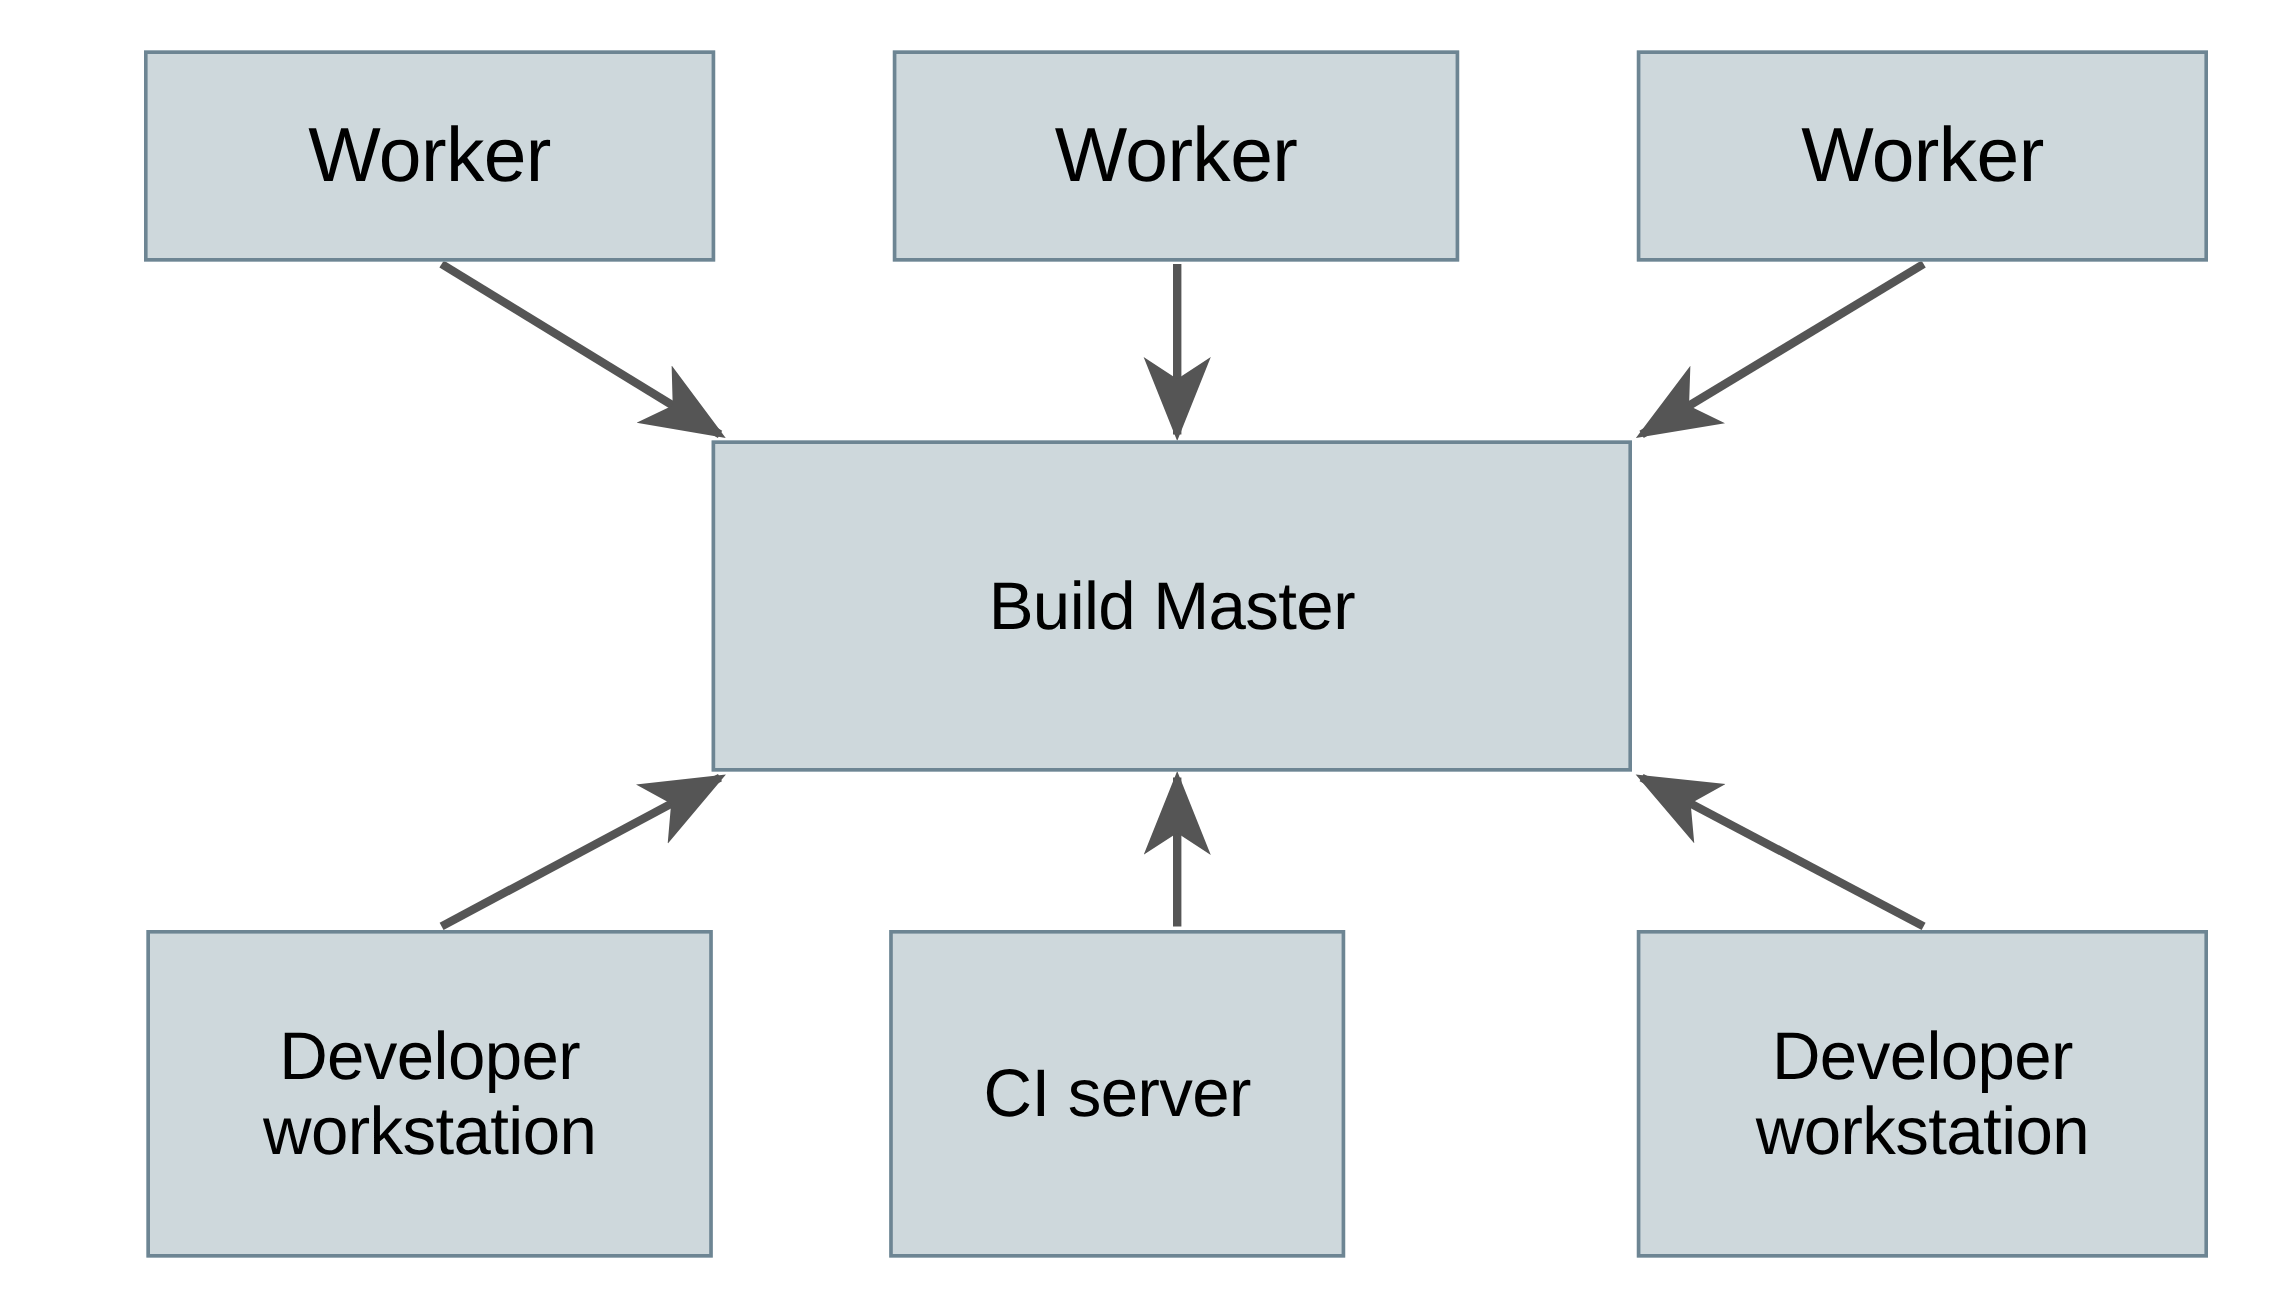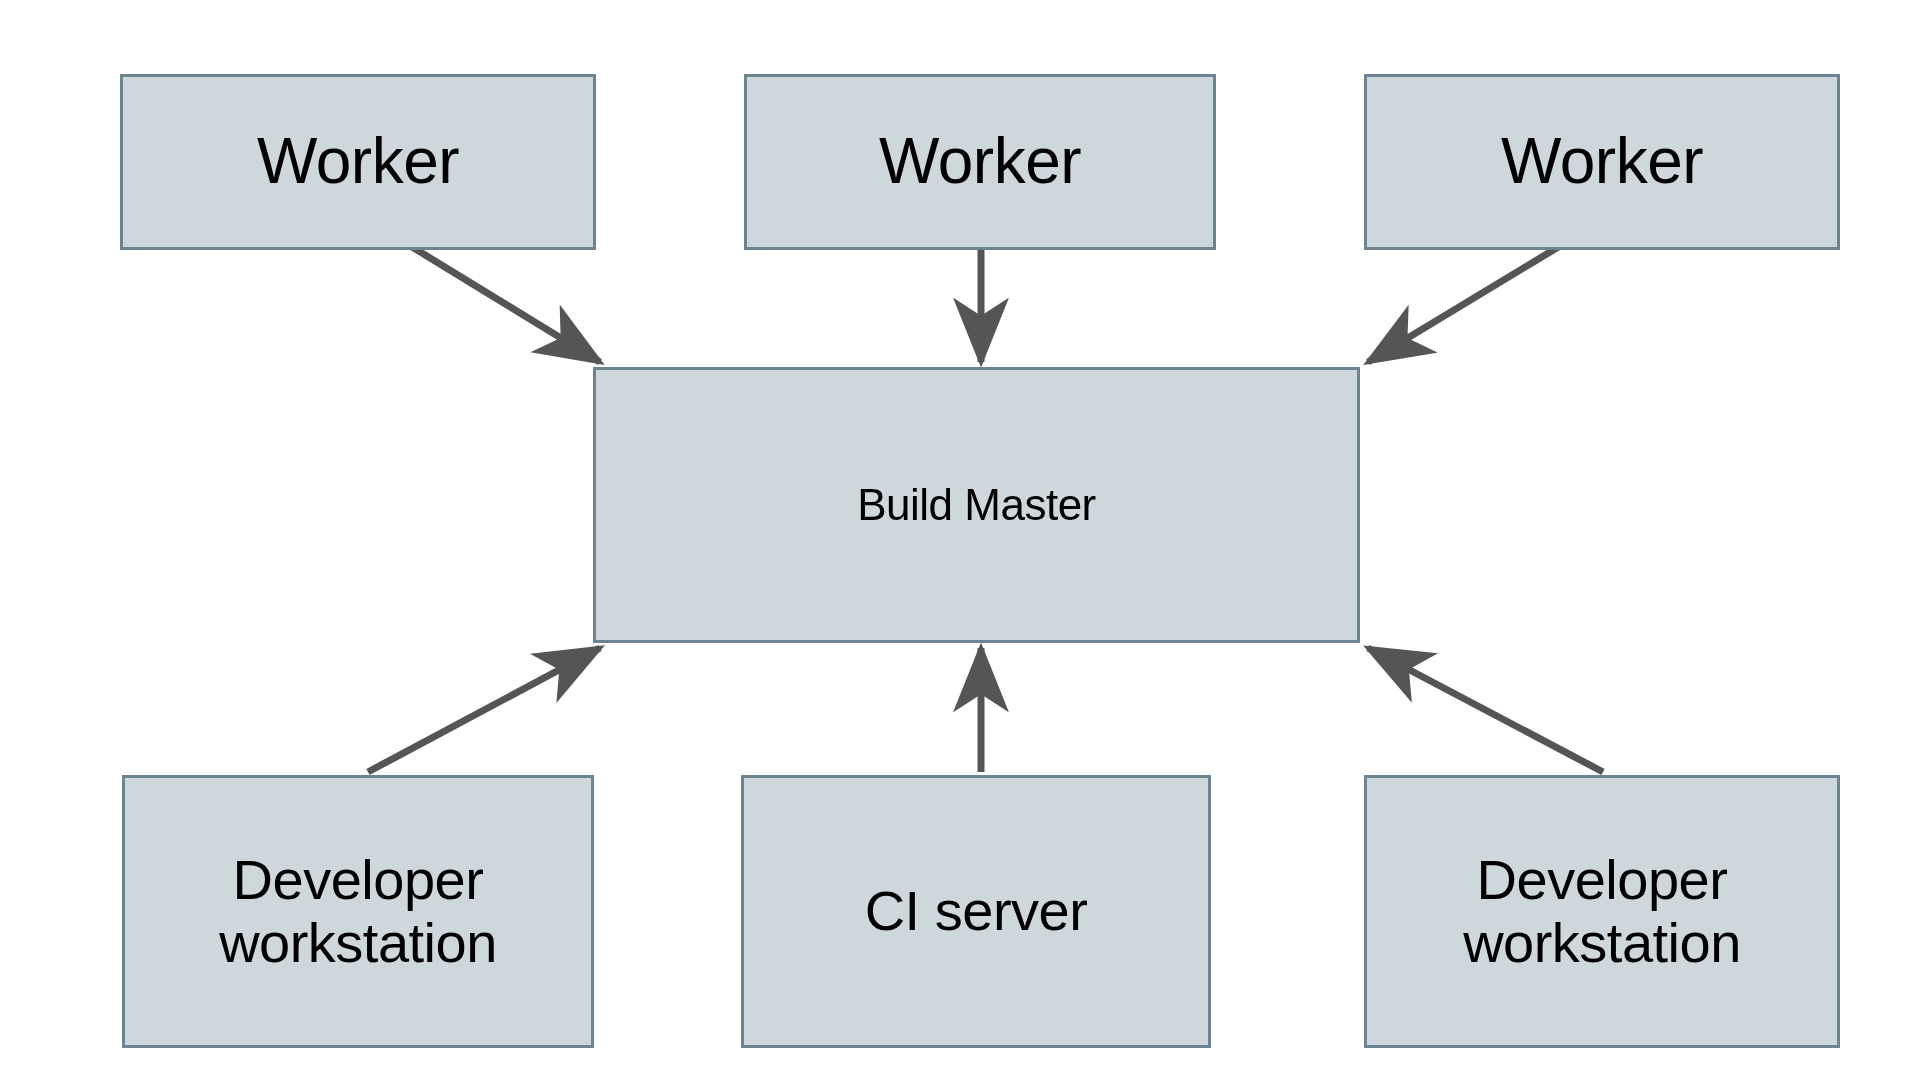--- a/index.html
+++ b/index.html
@@ -42,24 +42,23 @@
     font-family: "Liberation Sans", sans-serif;
     font-weight: 400;
     line-height: 1.12;
     letter-spacing: -0.5px;
     white-space: pre-line;
     z-index: 2;
   }
   .node.worker {
     left: 0; top: 0;
     font-size: 64px;
-    margin-top: 32px;
   }
   .node.master {
-    font-size: 44px;
+    font-size: 56px;
     justify-content: center;
   }
   .node.leaf {
     font-size: 56px;
   }
 </style>
 </head>
 <body>
 
 <div id="canvas">
@@ -80,18 +79,18 @@
       </g>
   </svg>
 
   <div id="nodes-group">
       <div class="node worker" style="left: 120px; top: 42px; width: 476px; height: 176px; background: rgb(206, 216, 220); border-color: rgb(109, 133, 147); color: rgb(0, 0, 0);"><span>Worker</span></div>
       <div class="node worker" style="left: 744px; top: 42px; width: 472px; height: 176px; background: rgb(206, 216, 220); border-color: rgb(109, 133, 147); color: rgb(0, 0, 0);"><span>Worker</span></div>
       <div class="node worker" style="left: 1364px; top: 42px; width: 476px; height: 176px; background: rgb(206, 216, 220); border-color: rgb(109, 133, 147); color: rgb(0, 0, 0);"><span>Worker</span></div>
       <div class="node master" style="left: 593px; top: 367px; width: 767px; height: 276px; background: rgb(206, 216, 220); border-color: rgb(109, 133, 147); color: rgb(0, 0, 0);"><span>Build Master</span></div>
       <div class="node leaf" style="left: 122px; top: 775px; width: 472px; height: 273px; background: rgb(206, 216, 220); border-color: rgb(109, 133, 147); color: rgb(0, 0, 0);"><span>Developer
 workstation</span></div>
-      <div class="node leaf" style="left: 741px; top: 775px; width: 470px; height: 273px; background: rgb(206, 216, 220); border-color: rgb(109, 133, 147); color: rgb(0, 0, 0);"><span>CI server</span></div>
+      <div class="node leaf" style="left: 741px; top: 775px; width: 380px; height: 273px; background: rgb(206, 216, 220); border-color: rgb(109, 133, 147); color: rgb(0, 0, 0);"><span>CI server</span></div>
       <div class="node leaf" style="left: 1364px; top: 775px; width: 476px; height: 273px; background: rgb(206, 216, 220); border-color: rgb(109, 133, 147); color: rgb(0, 0, 0);"><span>Developer
 workstation</span></div>
     </div>
 
 </div>
 
 </body></html>

